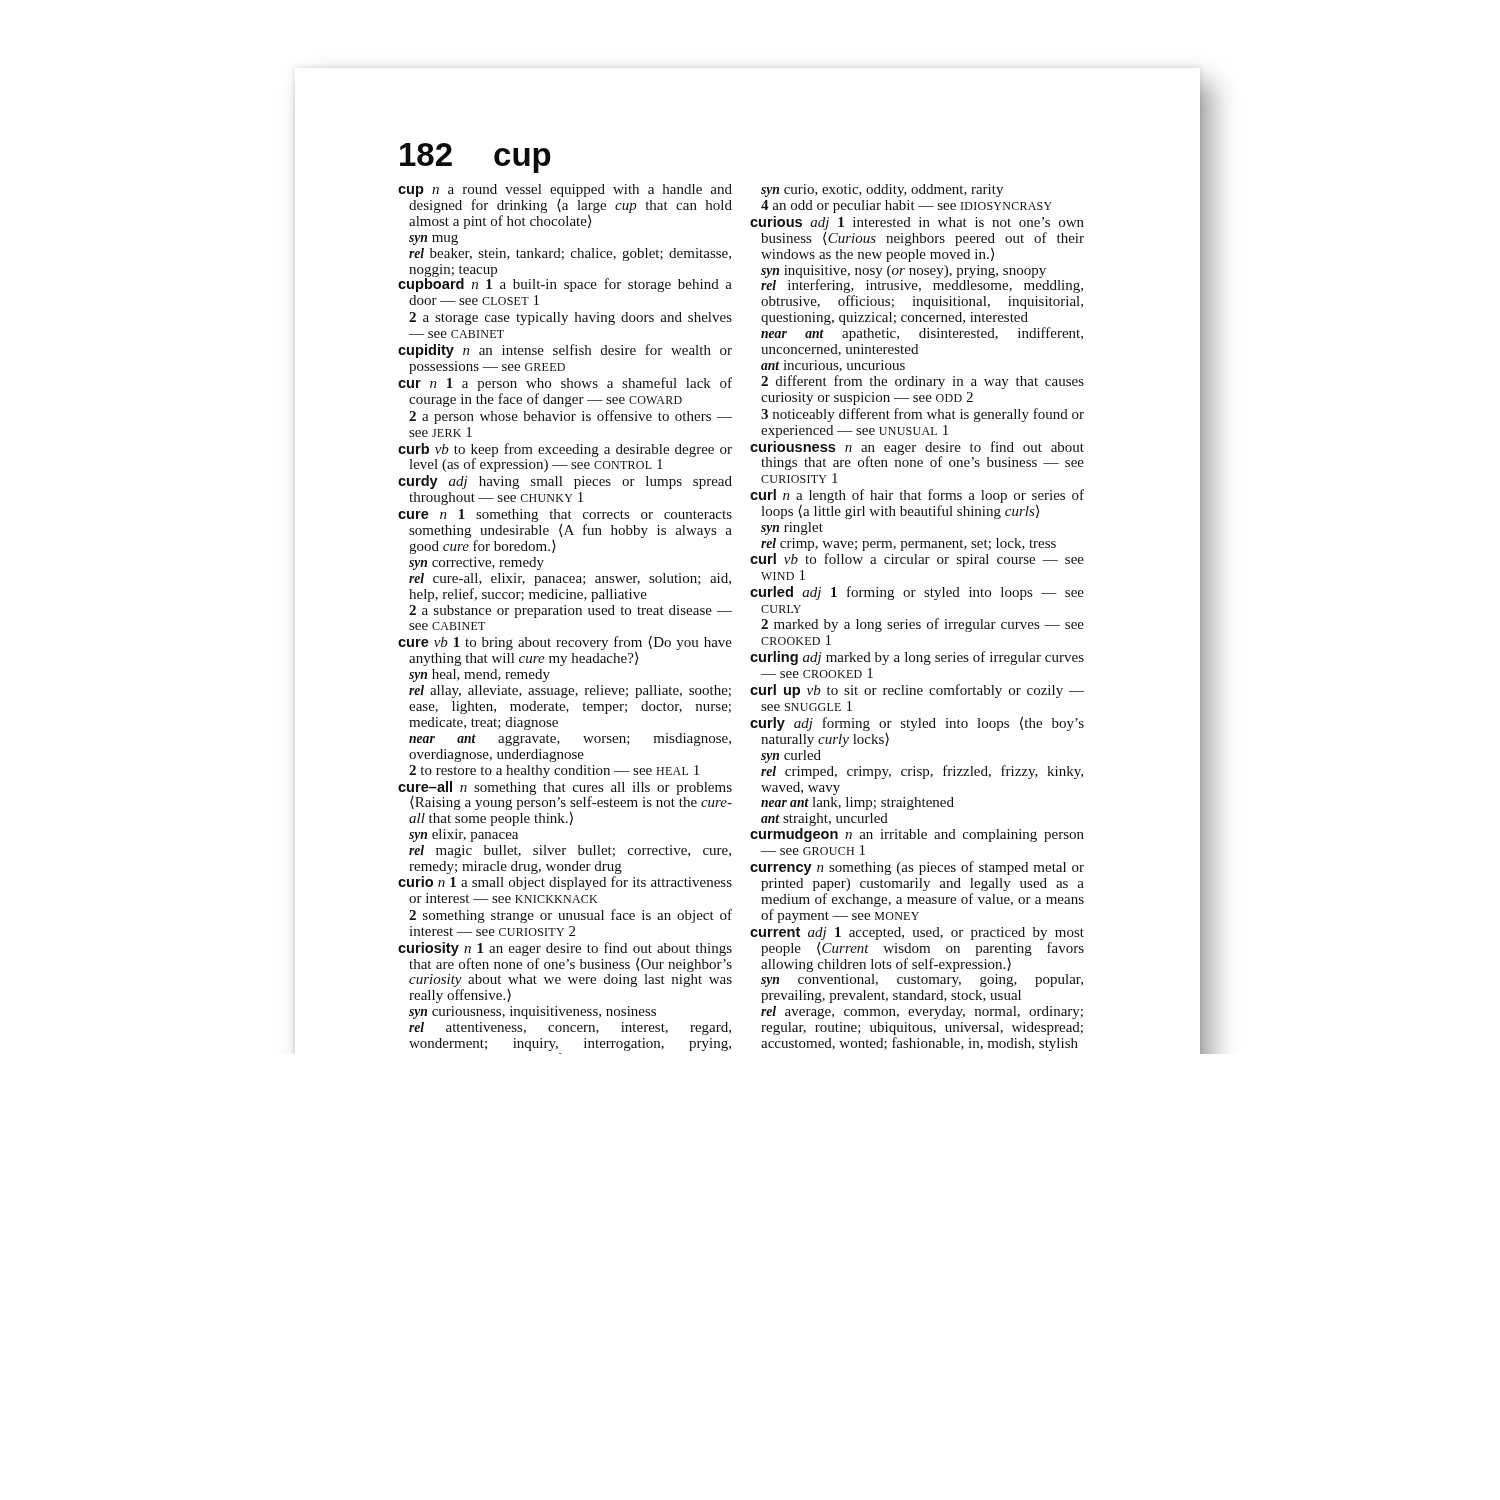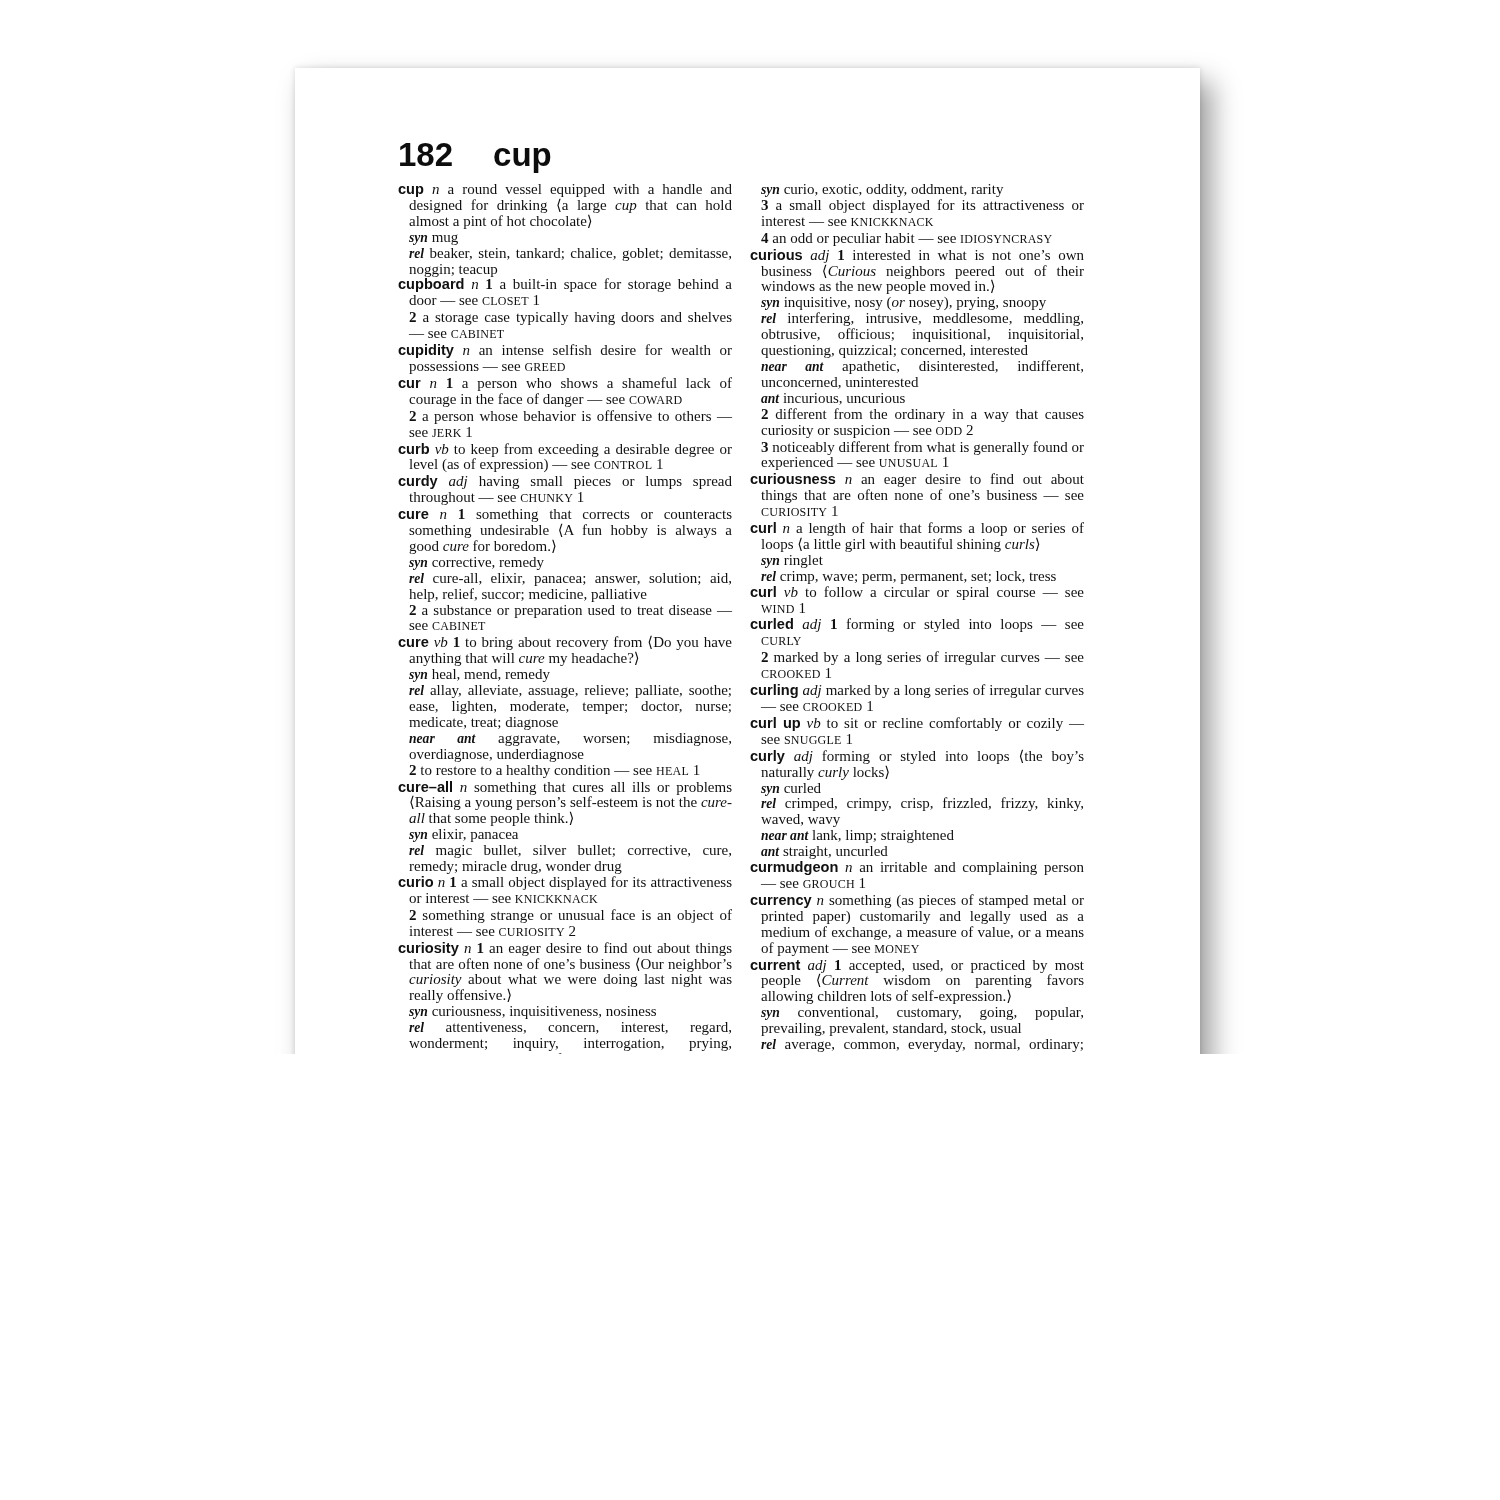--- a/index.html
+++ b/index.html
@@ -113,21 +113,20 @@
           <div><span class="r-lab legend-lab">ant</span><span>antonym(s)</span></div>
           <div><span class="r-lab legend-lab">near ant</span><span>near antonym(s)</span></div>
         </div>
       </div>
     </div>
 
     <div class="col col-right">
       <div>
           <div class="entry">
             <div class="para"><span class="r-lab">syn</span><span class="r-t"> curio, exotic, oddity, oddment, rarity</span></div>
-            <div class="para"><span class="r-num">3</span><span class="r-t"> a small object displayed for its attractiveness or interest — see </span><span class="r-sc">KNICKKNACK</span></div>
             <div class="para"><span class="r-num">4</span><span class="r-t"> an odd or peculiar habit — see </span><span class="r-sc">IDIOSYNCRASY</span></div>
           </div>
           <div class="entry">
             <div class="para first"><span class="r-hw">curious</span><span class="r-pos"> adj</span><span class="r-num"> 1</span><span class="r-t"> interested in what is not one’s own business ⟨</span><span class="r-it">Curious</span><span class="r-t"> neighbors peered out of their windows as the new people moved in.⟩</span></div>
             <div class="para"><span class="r-lab">syn</span><span class="r-t"> inquisitive, nosy (</span><span class="r-it">or</span><span class="r-t"> nosey), prying, snoopy</span></div>
             <div class="para"><span class="r-lab">rel</span><span class="r-t"> interfering, intrusive, meddlesome, meddling, obtrusive, officious; inquisitional, inquisitorial, questioning, quizzical; concerned, interested</span></div>
             <div class="para"><span class="r-lab">near ant</span><span class="r-t"> apathetic, disinterested, indifferent, unconcerned, uninterested</span></div>
             <div class="para"><span class="r-lab">ant</span><span class="r-t"> incurious, uncurious</span></div>
             <div class="para"><span class="r-num">2</span><span class="r-t"> different from the ordinary in a way that causes curiosity or suspicion — see </span><span class="r-sc">ODD</span><span class="r-t"> 2</span></div>
             <div class="para"><span class="r-num">3</span><span class="r-t"> noticeably different from what is generally found or experienced — see </span><span class="r-sc">UNUSUAL</span><span class="r-t"> 1</span></div>

